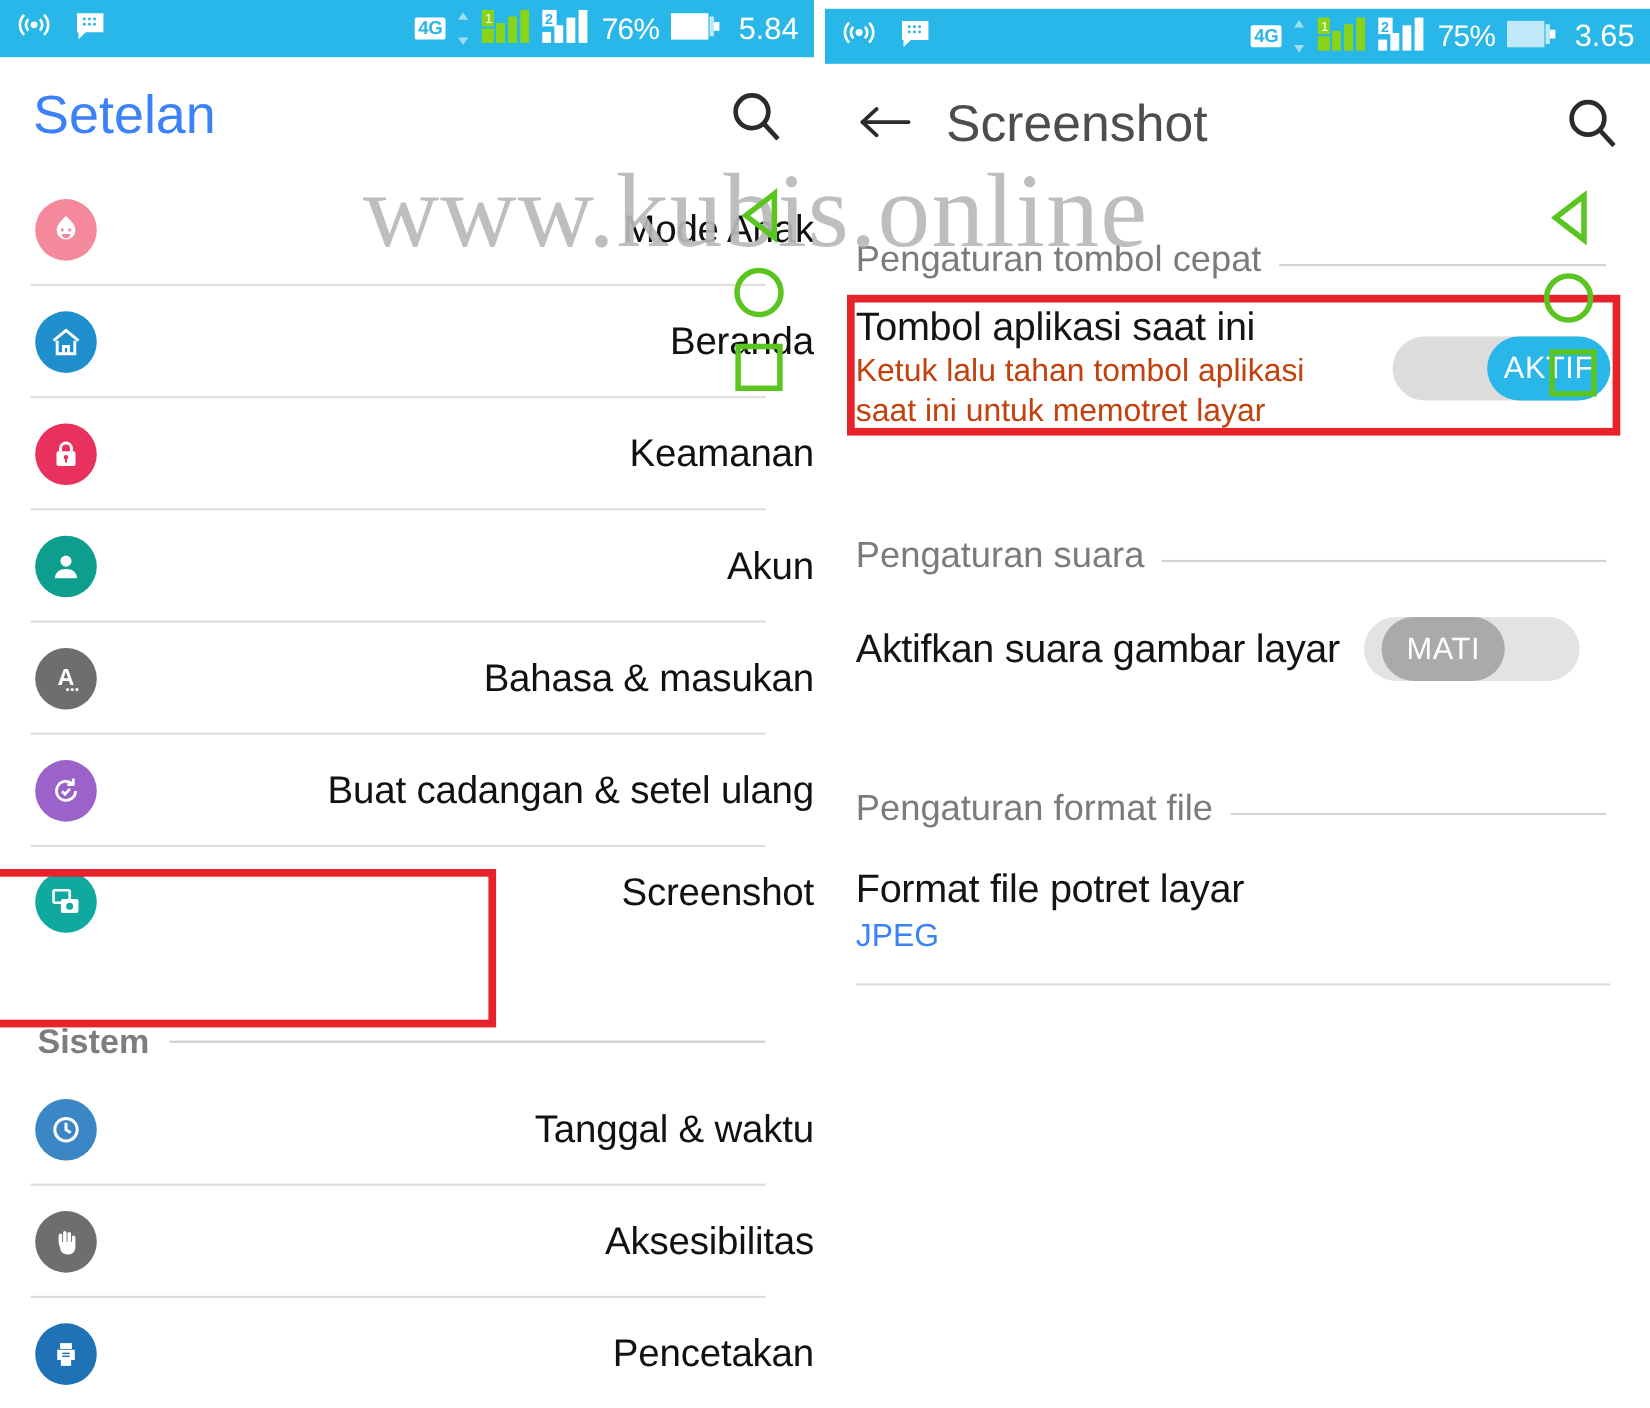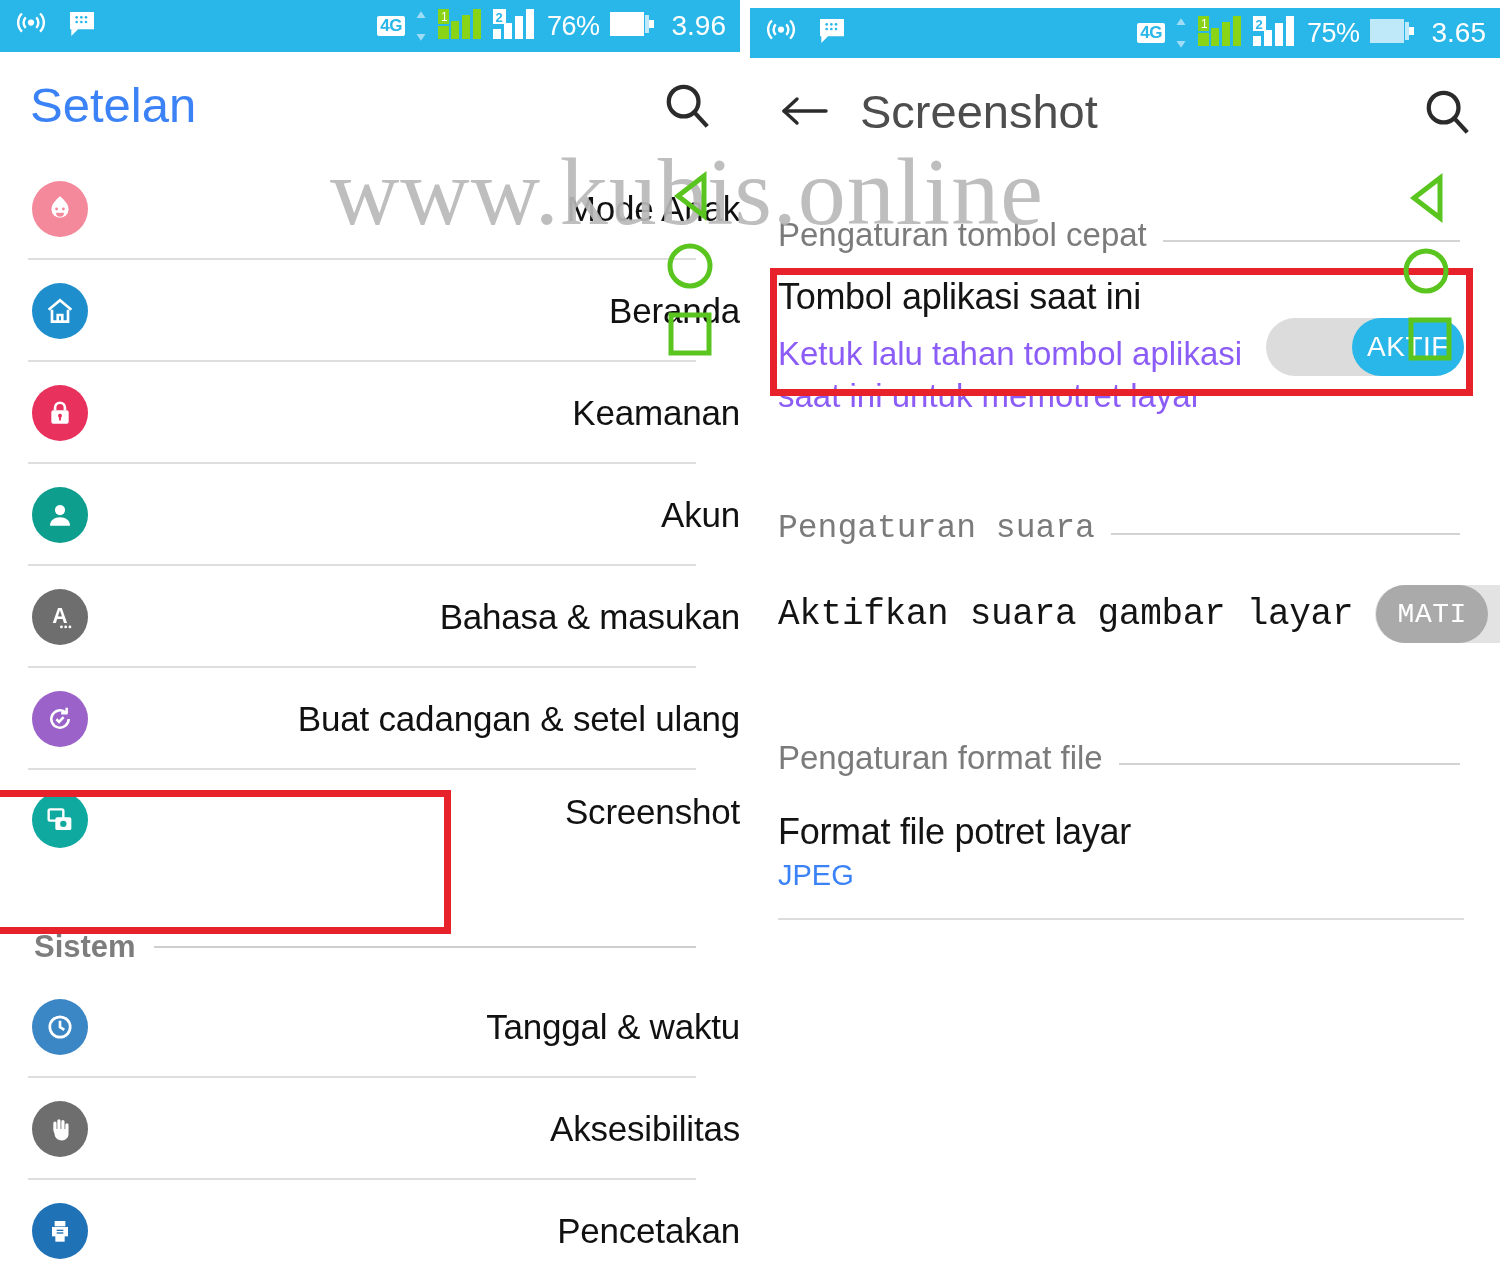--- a/index.html
+++ b/index.html
@@ -122,21 +122,21 @@
   }
   .group-head .gh-line { flex:1; height:2px; background:#d3d3d3; margin-left:16px; margin-bottom:12px; }
 
   .pref {
     position: relative;
     padding: 14px 36px 18px 28px;
     display: flex; align-items: center;
   }
   .pref-text { flex: 1; }
   .pref-title { font-size: 36px; color: #141414; letter-spacing:-0.3px; }
-  .pref-sub   { font-size: 33px; color: #8b5cf6; line-height: 1.28; margin-top: 15px; max-width: 470px;}
+  .pref-sub   { font-size: 29px; color: #c2410c; line-height: 1.28; margin-top: 1px; max-width: 470px;}
   .pref-value { font-size: 29px; color: #3b82f6; margin-top: 6px; }
   .pref-divider {
     margin: 0 36px 0 28px; height: 2px; background: #dcdcdc;
   }
 
   
   .toggle {
     position: relative;
     width: 198px; height: 58px;
     border-radius: 29px;
@@ -144,21 +144,21 @@
     flex: none;
   }
   .toggle .knob {
     position: absolute; top: 0;
     width: 112px; height: 58px;
     border-radius: 29px;
     display: flex; align-items: center; justify-content: center;
     font-size: 28px; color: #ffffff; letter-spacing: 0.5px;
   }
   .toggle.on  .knob { right: 0; background: #29b6e8; }
-  .toggle.off .knob { left: 1px;  background: #aaaaaa; }
+  .toggle.off .knob { left: 16px;  background: #aaaaaa; }
   .toggle.off { background: #e3e3e3; }
   .toggle-sound { width: 196px; }
 
   
   .redbox {
     position: absolute;
     border: 7px solid #e8222a;
     pointer-events: none;
     z-index: 40;
   }
@@ -240,21 +240,21 @@
           </svg>
         </span>
         <span class="sb-pct">76%</span>
         <span class="sb-icon">
           <svg width="48" height="30" viewBox="0 0 48 30">
             <rect x="1" y="3" width="34" height="24" fill="#ffffff"></rect>
             <rect x="36" y="6" width="4" height="18" fill="#bfe8f8"></rect>
             <rect x="40" y="11" width="5" height="8" fill="#ffffff"></rect>
           </svg>
         </span>
-        <span class="sb-time">3.96</span>
+        <span class="sb-time">5.84</span>
       </div>
     </div>
 
     <div class="appbar">
       <div class="appbar-title-left">Setelan</div>
       <div class="search-btn">
         <svg width="54" height="54" viewBox="0 0 24 24" fill="none" stroke="#2b2b2b" stroke-width="1.9">
           <circle cx="10.5" cy="10.5" r="6.6"></circle>
             <path d="M15.5 15.5L21 21.5"></path>
         </svg>
@@ -502,21 +502,21 @@
         <div class="pref-text">
           <div class="pref-title">Tombol aplikasi saat ini</div>
           <div class="pref-sub">Ketuk lalu tahan tombol aplikasi saat ini untuk memotret layar</div>
         </div>
         <div class="toggle on">
           <div class="knob">AKTIF</div>
         </div>
       </div>
     </div>
 
-    <div style="margin-top:60px;font-family:Liberation Mono, monospace;">
+    <div style="margin-top:60px;">
       <div class="group-head">
         <span class="gh-text">Pengaturan suara</span>
         <span class="gh-line"></span>
       </div>
 
       <div class="pref" style="padding-top:38px;">
         <div class="pref-text" style="flex:0 0 auto;">
           <div class="pref-title">Aktifkan suara gambar layar</div>
         </div>
         <div class="toggle off toggle-sound" style="margin-left:22px;">

